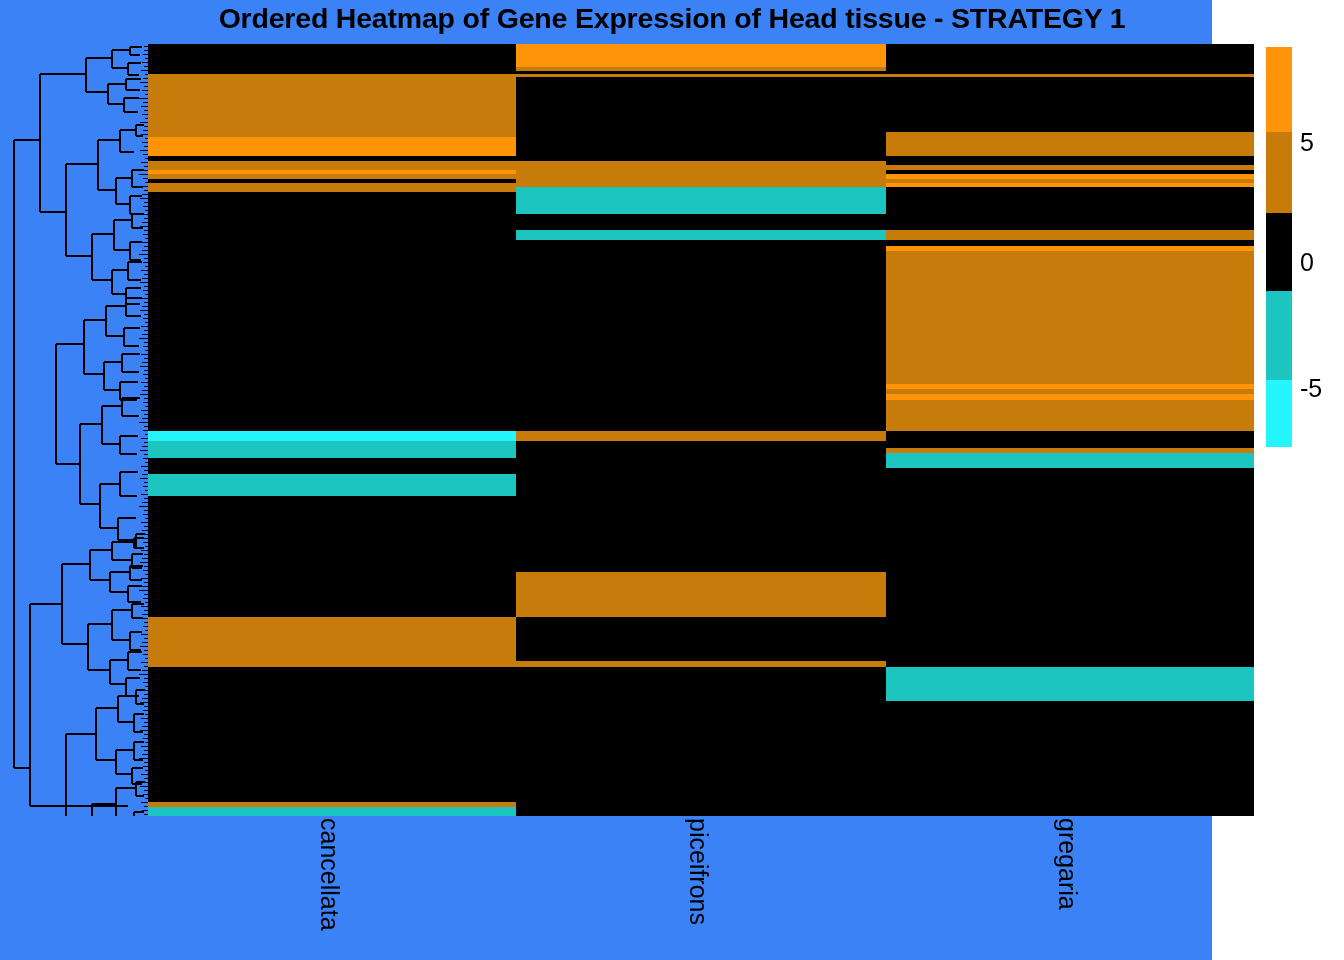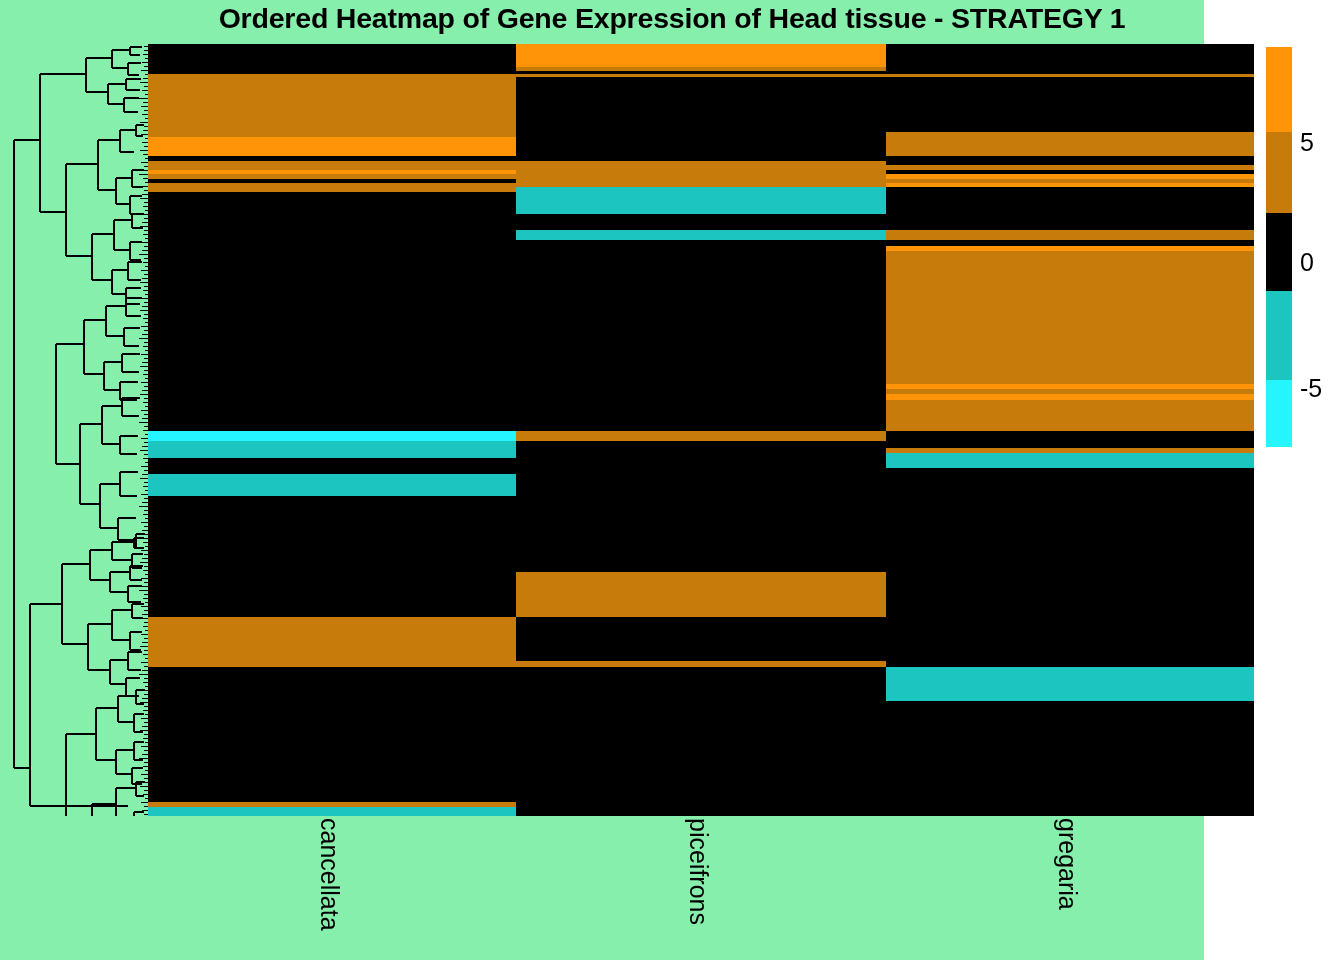--- a/index.html
+++ b/index.html
@@ -13,21 +13,22 @@
     font-family: "Liberation Sans", sans-serif;
     overflow: hidden;
     position: relative;
   }
 
   #figure {
     position: absolute;
     left: 0; top: 0;
     width: 1204px;
     height: 960px;
-    background: #86efac;
+    background: #3b82f6;
+    padding-left: 8px;
   }
 
   
   #plot-title {
     position: absolute;
     left: 0;
     top: 2px;
     width: 1344px;
     text-align: center;
     font-size: 28.5px;

